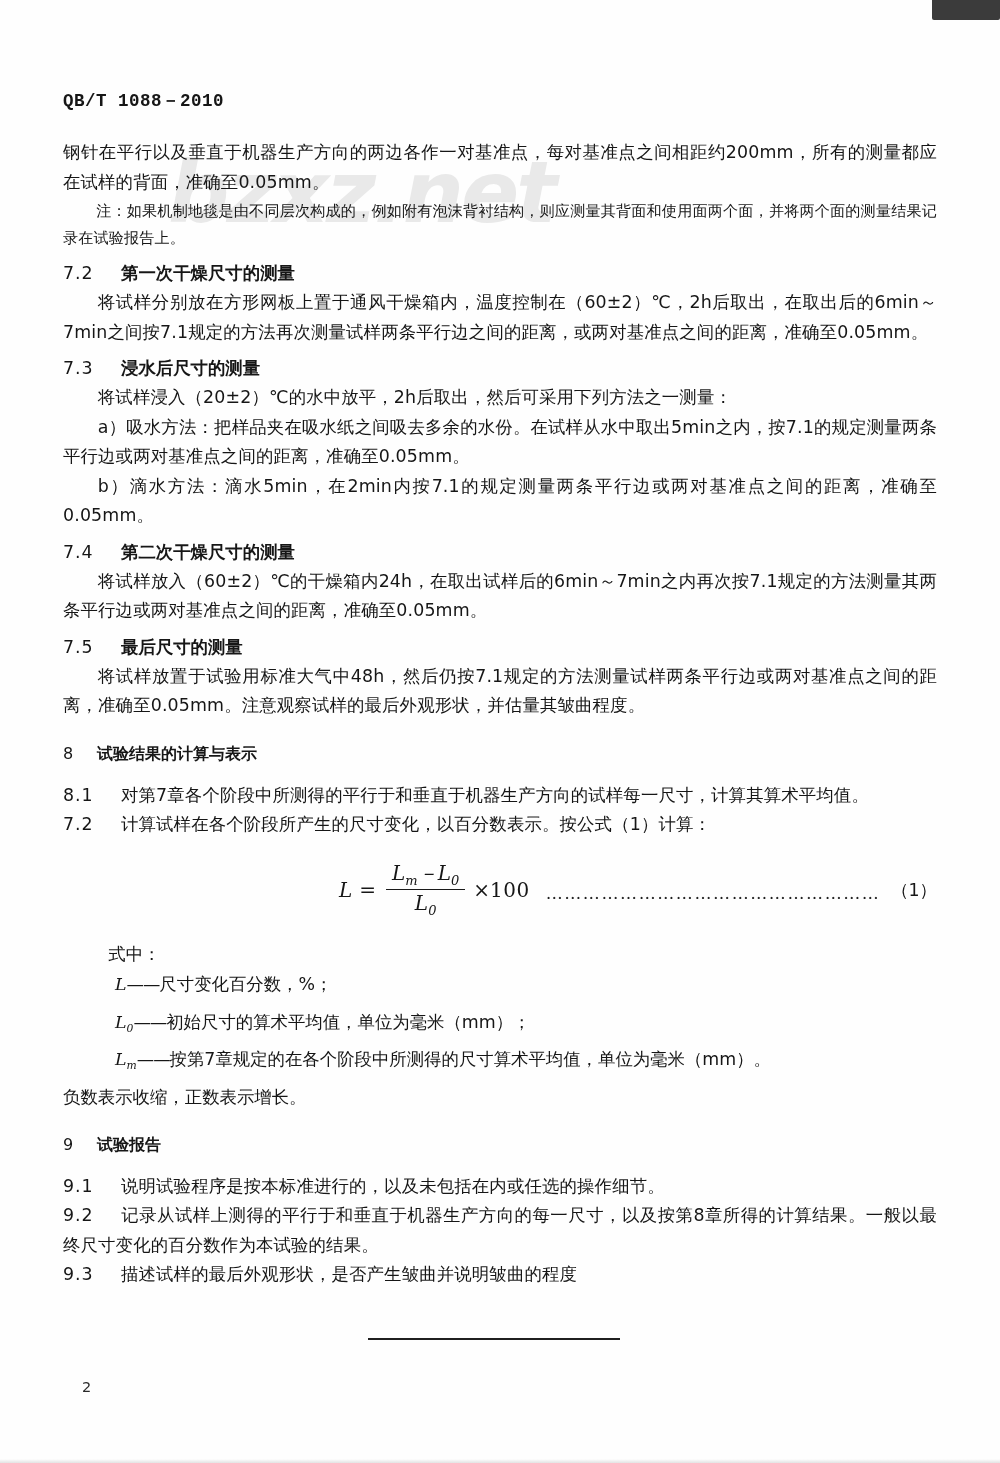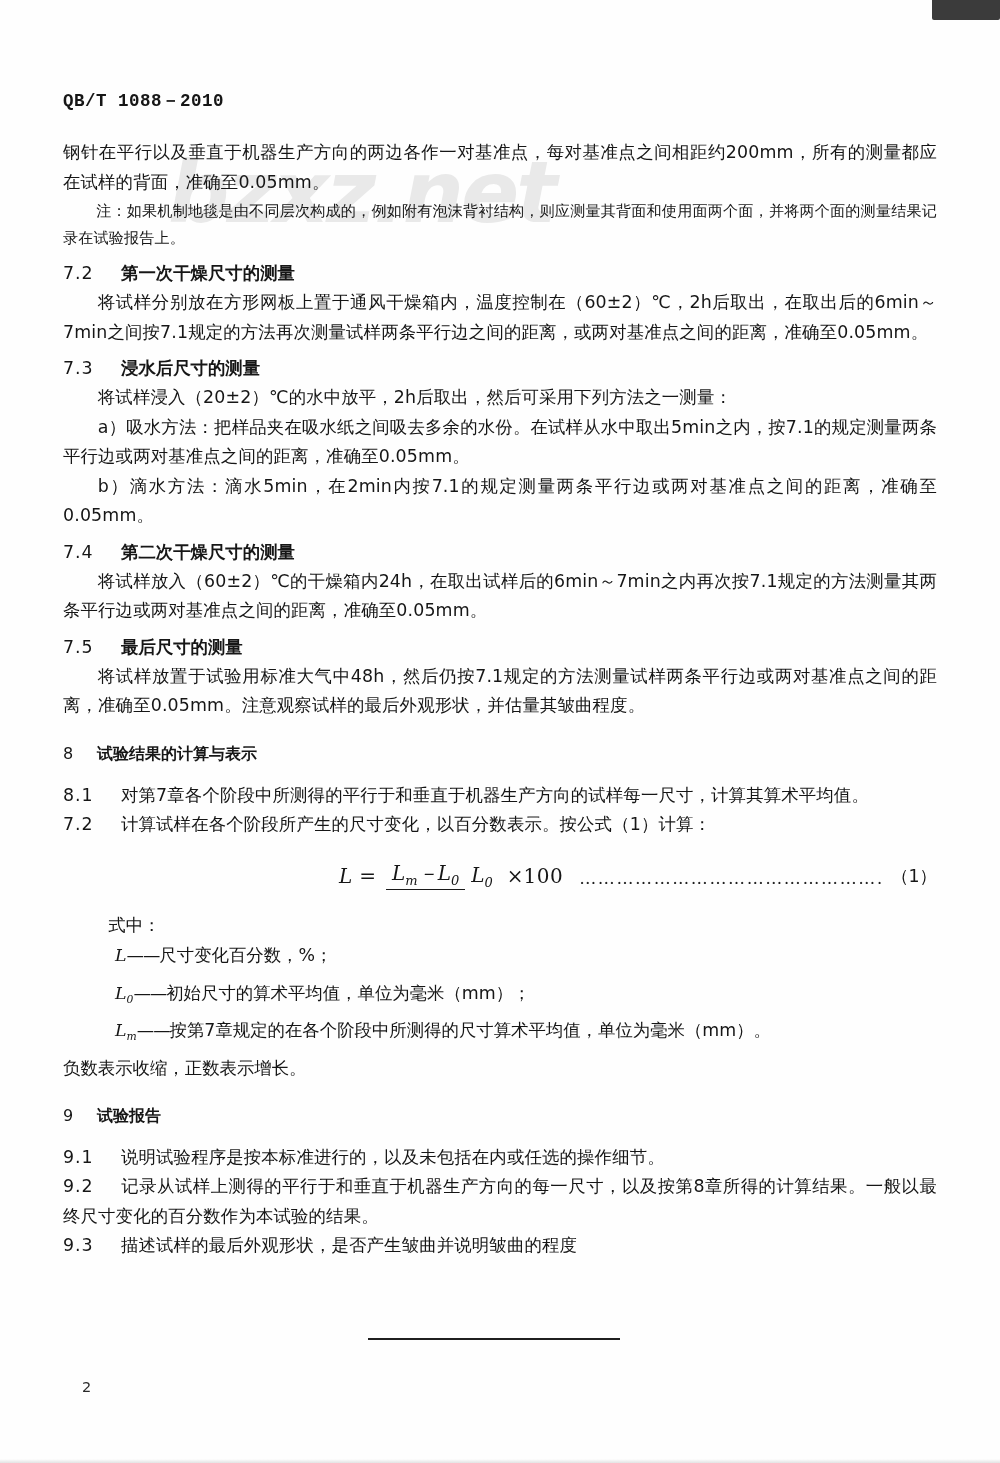--- a/index.html
+++ b/index.html
@@ -136,20 +136,21 @@
   .formula {
     display: inline-flex;
     align-items: center;
     font-size: 20px;
     font-style: italic;
     white-space: nowrap;
   }
   .formula .eq { margin: 0 7px; font-style: italic; }
   .frac {
     display: inline-flex;
+    flex-direction: column;
     align-items: center;
     vertical-align: middle;
     margin: 0 3px;
   }
   .frac .numer {
     padding: 0 6px 1px 6px;
     border-bottom: 1.6px solid #1a1a1a;
     line-height: 1.15;
   }
   .frac .denom {

